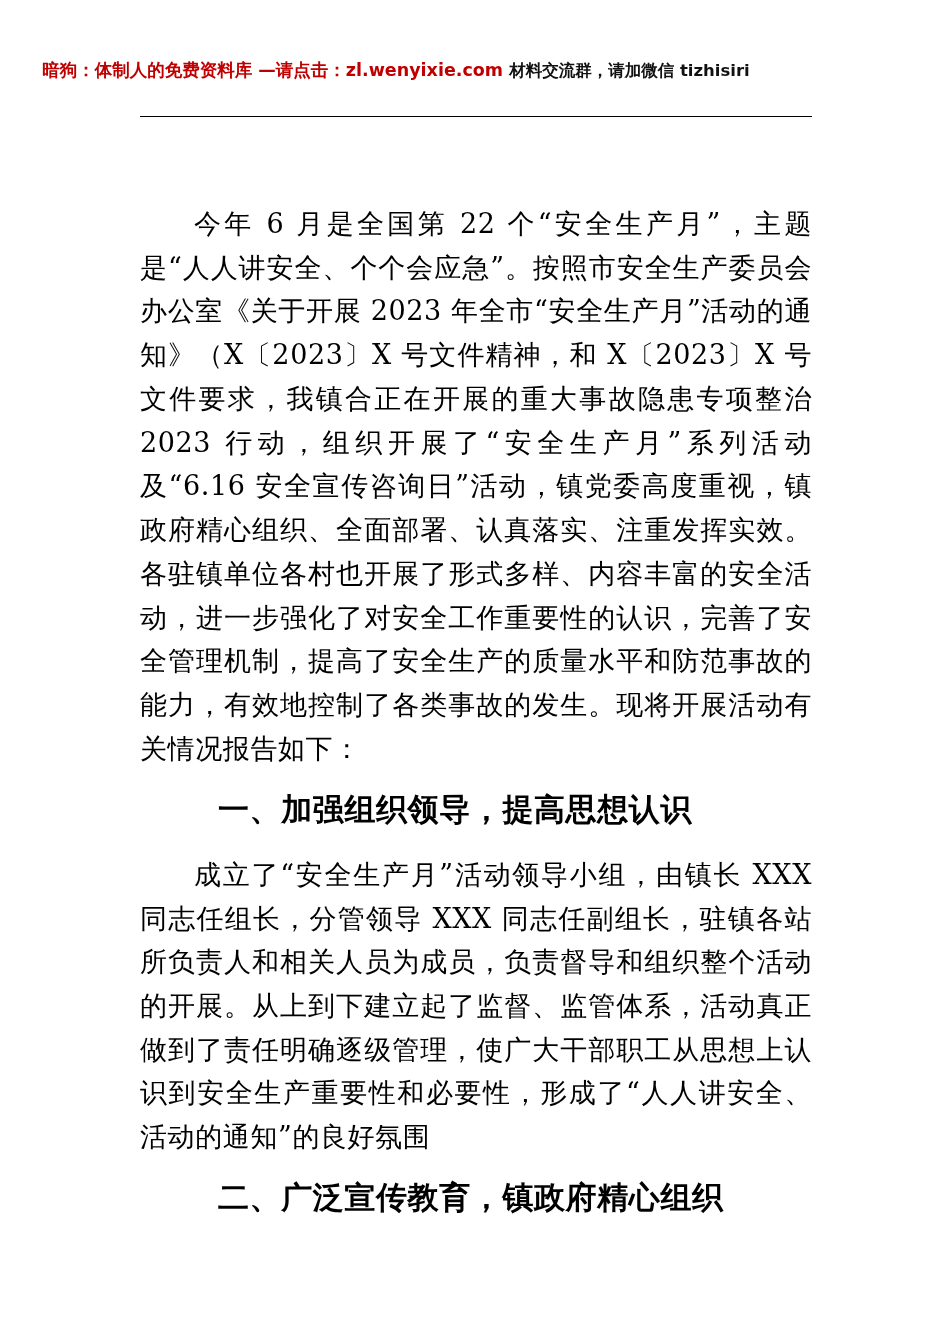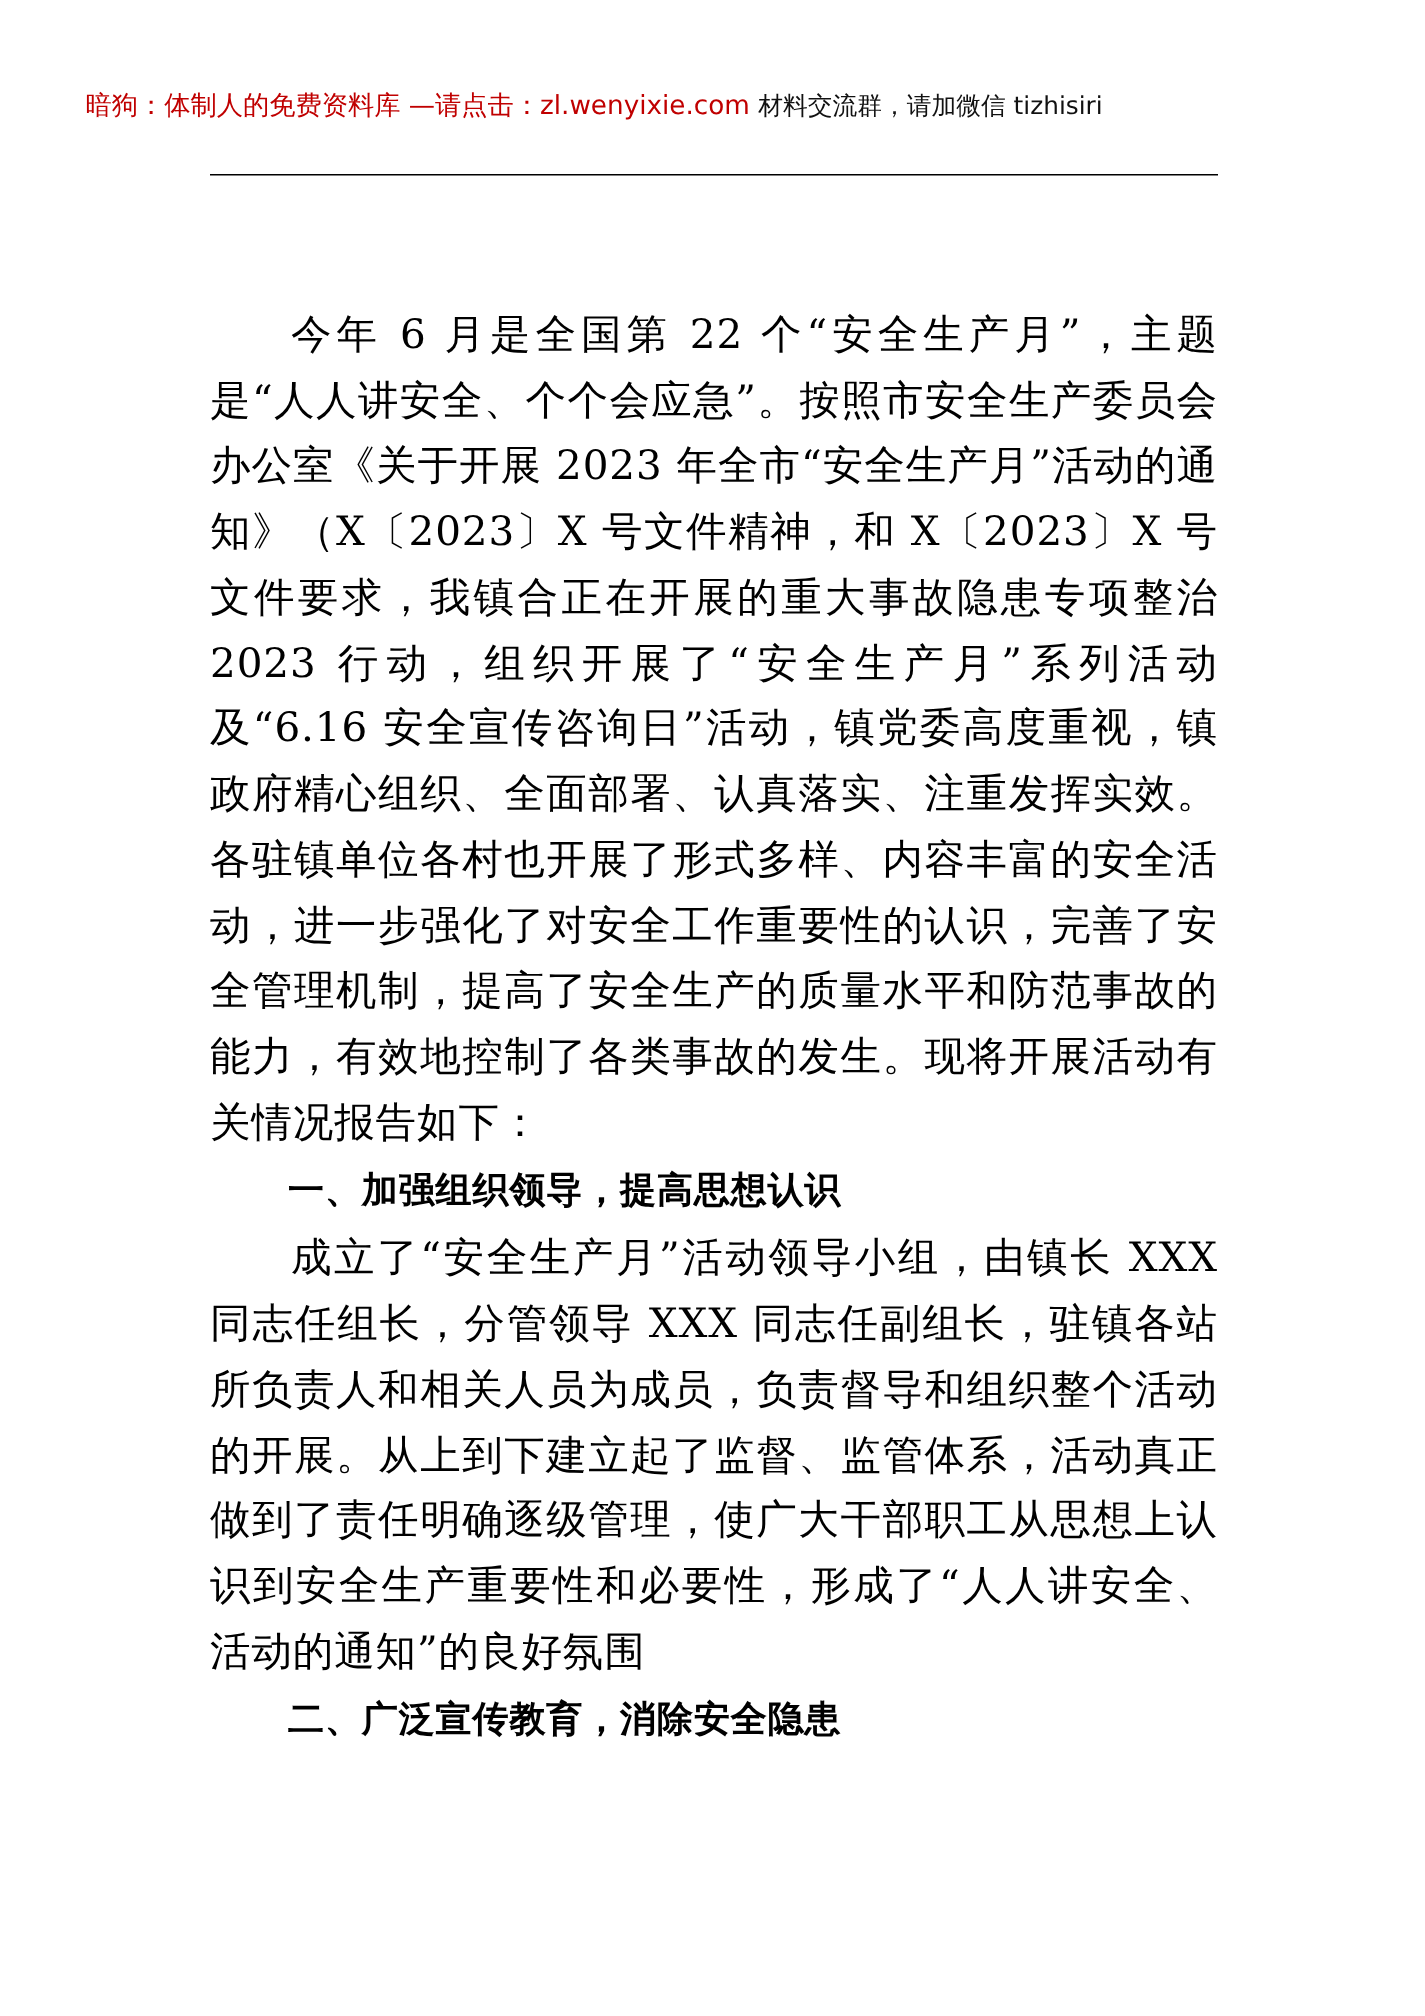--- a/index.html
+++ b/index.html
@@ -26,21 +26,21 @@
   
   .ad-header {
     position: absolute;
     left: 0;
     top: 58px;
     width: 792px;
     text-align: center;
     white-space: nowrap;
     font-family: "DejaVu Sans", sans-serif;
     font-size: 17.5px;
-    font-weight: normal;
+    font-weight: bold;
     letter-spacing: 0px;
   }
   .ad-red {
     color: #c00000;
   }
   .ad-black {
     color: #111111;
     font-size: 16.5px;
   }
 
@@ -77,26 +77,26 @@
     font-size: 27px;
     line-height: 1.62;
     text-align: justify;
     text-justify: inter-ideograph;
     text-indent: 2em;
     letter-spacing: 0.6px;
     font-family: "DejaVu Serif", serif;
   }
 
   p.heading {
-    margin: 4px;
-    font-size: 24px;
+    margin: 16px;
+    font-size: 31px;
     line-height: 1.62;
     text-indent: 2em;
     font-weight: bold;
-    font-family: Liberation Serif, serif;
+    font-family: Liberation Mono, monospace;
     letter-spacing: 0.6px;
   }
 
   .gap-title {
     height: 54px;
   }
 </style>
 </head>
 <body>
 
@@ -113,16 +113,16 @@
 
 
     <div class="gap-title"></div>
 
     <p class="para">今年 6 月是全国第 22 个“安全生产月”，主题是“人人讲安全、个个会应急”。按照市安全生产委员会办公室《关于开展 2023 年全市“安全生产月”活动的通知》（X〔2023〕X 号文件精神，和 X〔2023〕X 号文件要求，我镇合正在开展的重大事故隐患专项整治 2023 行动，组织开展了“安全生产月”系列活动及“6.16 安全宣传咨询日”活动，镇党委高度重视，镇政府精心组织、全面部署、认真落实、注重发挥实效。各驻镇单位各村也开展了形式多样、内容丰富的安全活动，进一步强化了对安全工作重要性的认识，完善了安全管理机制，提高了安全生产的质量水平和防范事故的能力，有效地控制了各类事故的发生。现将开展活动有关情况报告如下：</p>
 
     <p class="heading">一、加强组织领导，提高思想认识</p>
 
     <p class="para">成立了“安全生产月”活动领导小组，由镇长 XXX 同志任组长，分管领导 XXX 同志任副组长，驻镇各站所负责人和相关人员为成员，负责督导和组织整个活动的开展。从上到下建立起了监督、监管体系，活动真正做到了责任明确逐级管理，使广大干部职工从思想上认识到安全生产重要性和必要性，形成了“人人讲安全、活动的通知”的良好氛围</p>
 
-    <p class="heading">二、广泛宣传教育，消除安全隐患</p>
+    <p class="heading">二、广泛宣传教育，镇政府精心组织</p>
 
   </div>
 </div>
 
 </body></html>

